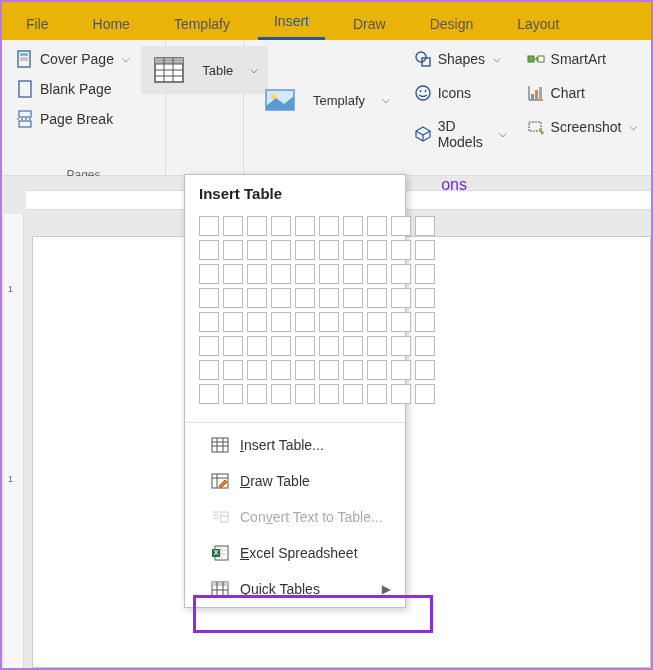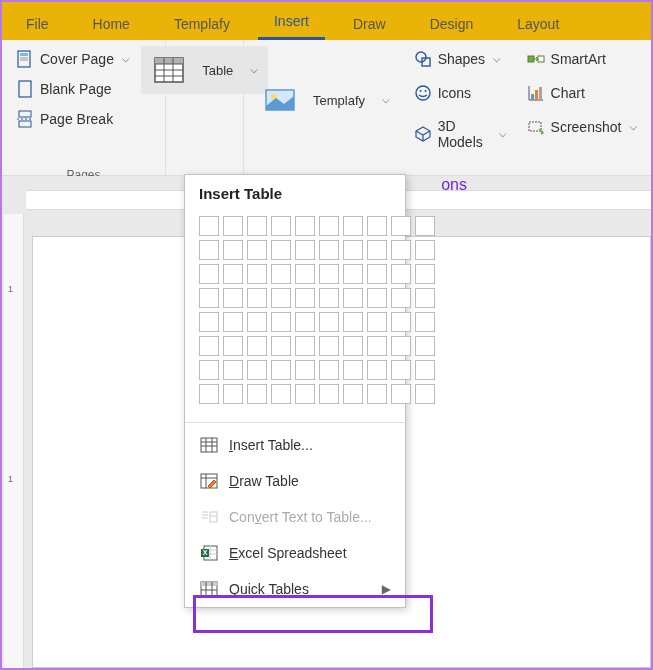--- a/index.html
+++ b/index.html
@@ -31,21 +31,21 @@
     .doc-area { position: relative; height: calc(670px - 38px - 136px - 4px); background: #e9e9e9; }
     .doc-page { position: absolute; left: 30px; top: 60px; right: 0; bottom: 0; background: white; border: 1px solid #ccc; }
     .ruler-v { position: absolute; left: 2px; top: 38px; width: 20px; bottom: 0; background: #f7f7f7; border-right: 1px solid #ddd; }
     .ruler-h { position: absolute; left: 24px; right: 0; top: 14px; height: 20px; background: white; border-top: 1px solid #ddd; border-bottom: 1px solid #ddd; }
 
     .dropdown { position: absolute; left: 182px; top: 172px; width: 222px; background: white; border: 1px solid #c0c0c0; box-shadow: 2px 2px 8px rgba(0,0,0,0.2); z-index: 10; }
     .dd-header { font-weight: 600; font-size: 15px; padding: 10px 14px 8px 14px; color: #222; }
     .dd-grid { display: grid; grid-template-columns: repeat(10, 22px); grid-template-rows: repeat(8, 22px); gap: 2px; padding: 6px 14px 12px 14px; }
     .dd-cell { width: 20px; height: 20px; border: 1px solid #bbb; background: white; cursor: pointer; }
     .dd-sep { height: 1px; background: #e0e0e0; margin: 4px 0; }
-    .dd-item { display: flex; align-items: center; gap: 10px; padding: 8px 14px; font-size: 14px; color: #333; cursor: pointer; }
+    .dd-item { display: flex; align-items: center; gap: 10px; padding: 8px 14px; font-size: 14px; color: #333; cursor: pointer; margin-left: 11px; }
     .dd-item.disabled { color: #aaa; cursor: default; }
     .dd-item .icon { width: 20px; height: 20px; display: flex; align-items: center; justify-content: center; }
     .dd-item .arrow { margin-left: auto; font-size: 12px; color: #666; }
     .dd-item u { text-decoration: underline; }
 
     .highlight-box { position: absolute; left: 191px; top: 593px; width: 240px; height: 38px; border: 3px solid #8b2fd9; z-index: 20; pointer-events: none; }
   </style>
 </head>
 <body>
 

